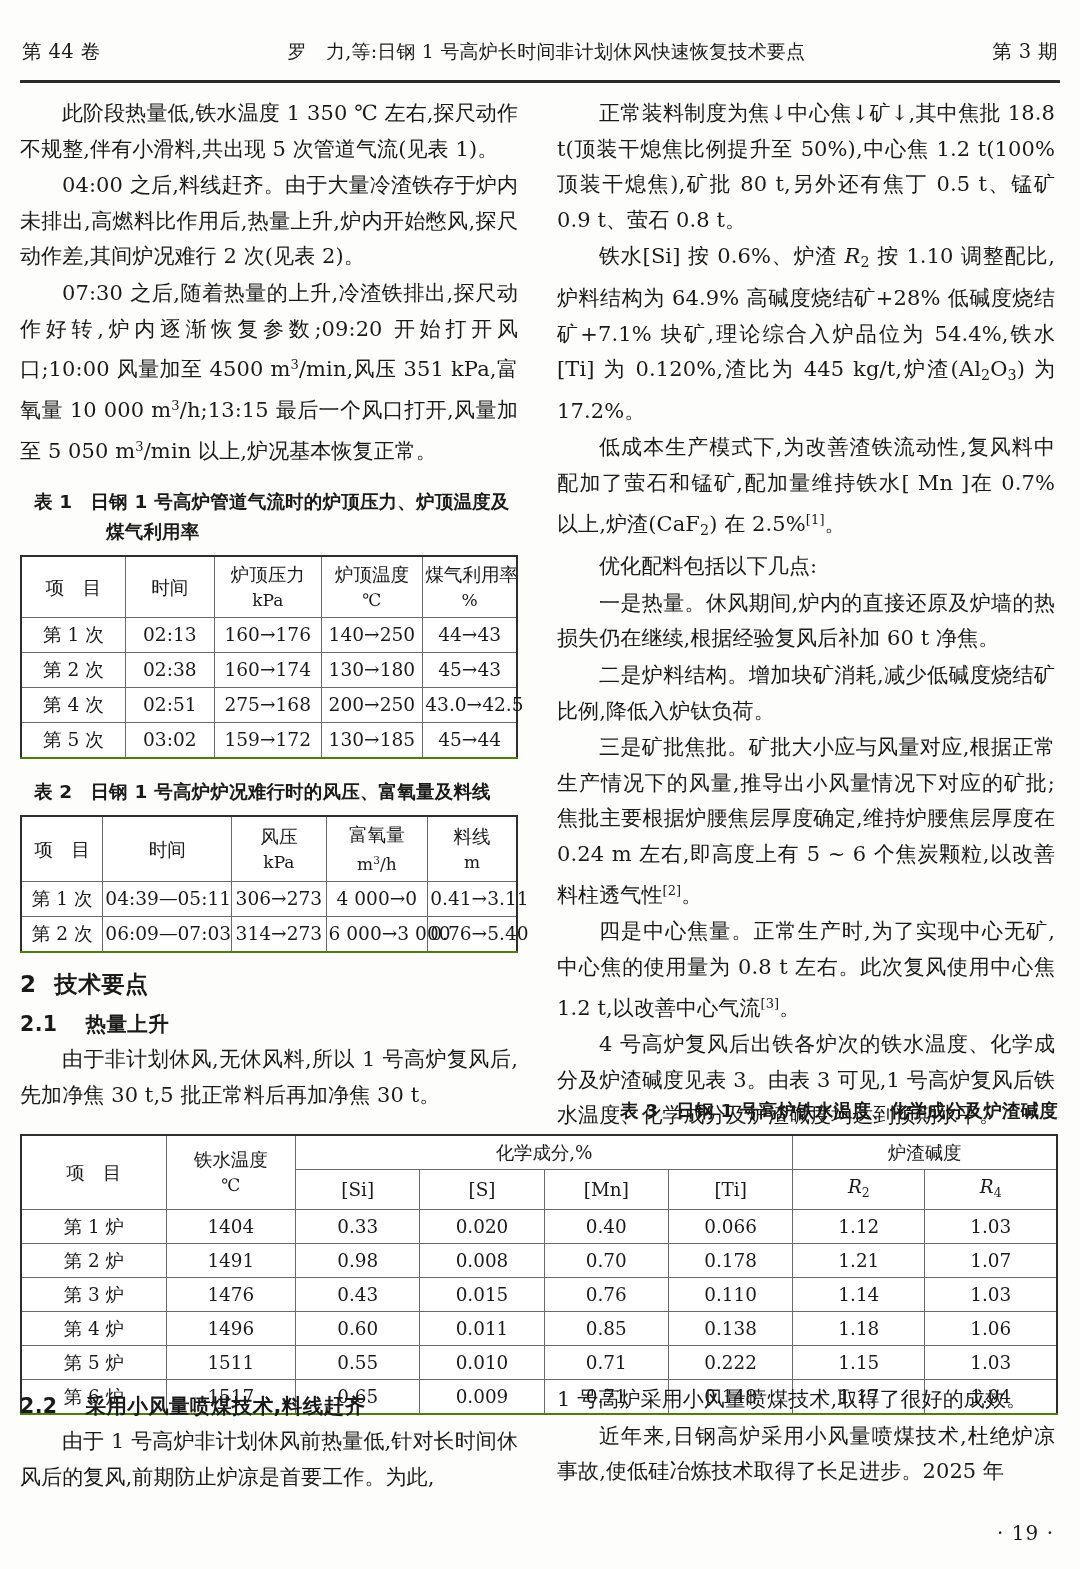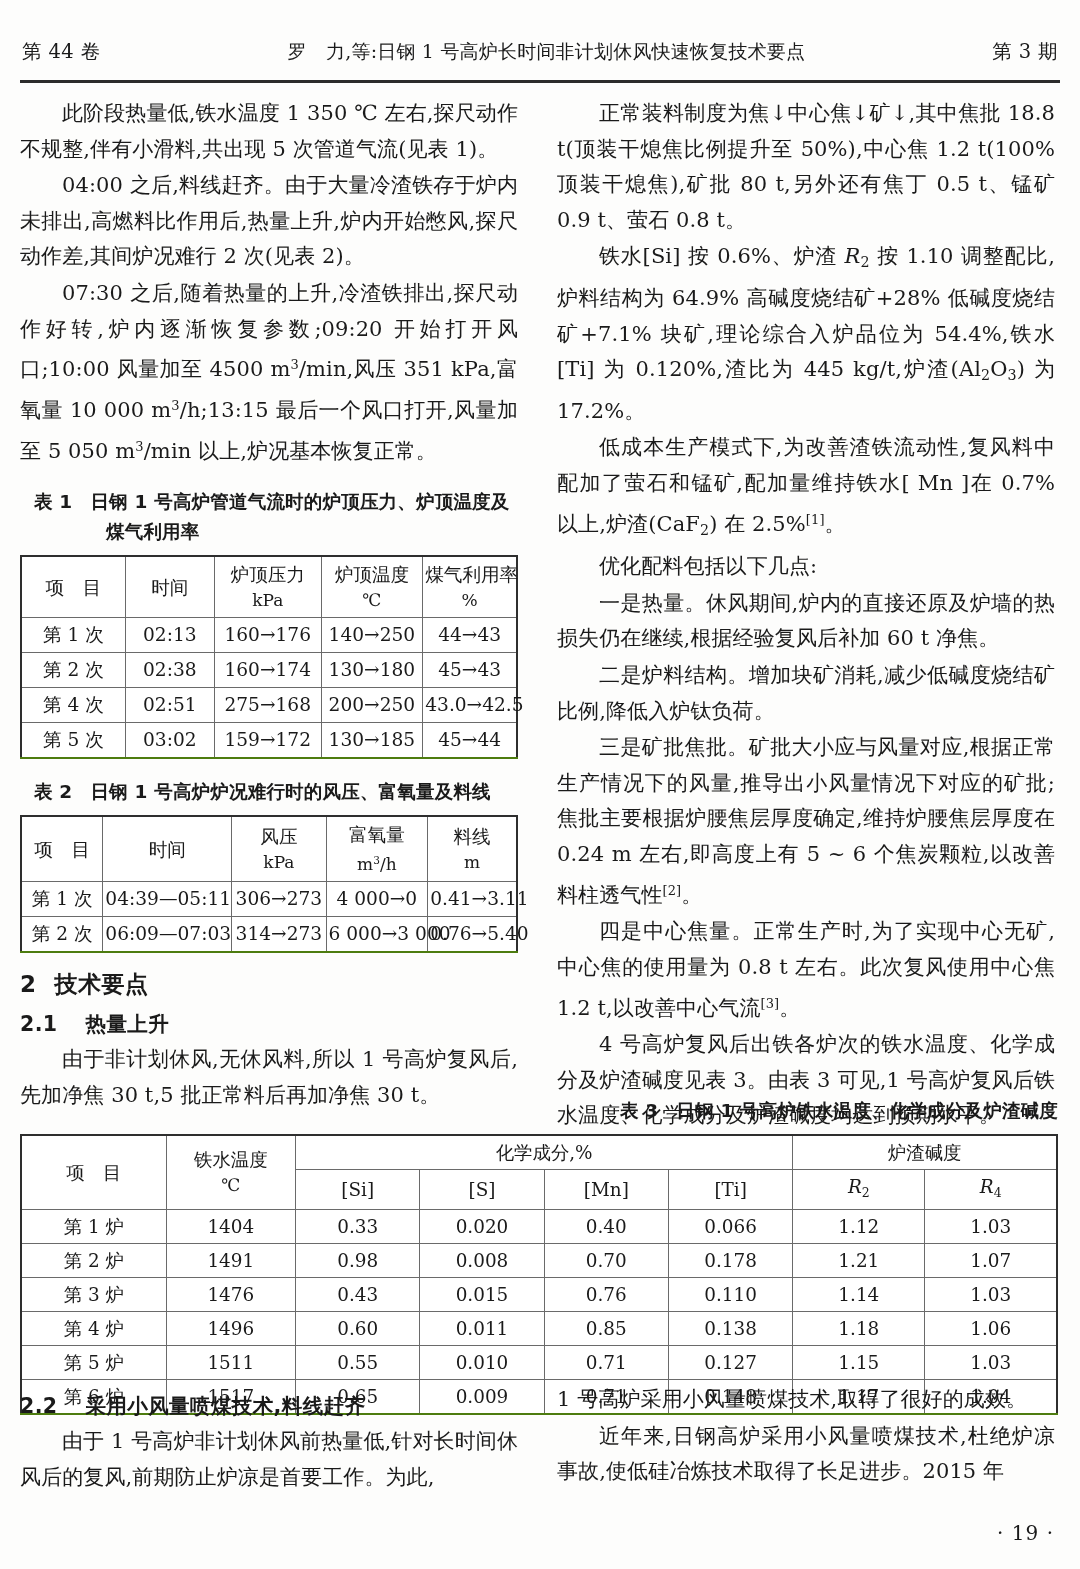--- a/index.html
+++ b/index.html
@@ -358,21 +358,21 @@
           <td>0.138</td>
           <td>1.18</td>
           <td>1.06</td>
         </tr>
         <tr>
           <td>第 5 炉</td>
           <td>1511</td>
           <td>0.55</td>
           <td>0.010</td>
           <td>0.71</td>
-          <td>0.127</td>
+          <td>0.222</td>
           <td>1.15</td>
           <td>1.03</td>
         </tr>
         <tr class="lastrow">
           <td>第 6 炉</td>
           <td>1517</td>
           <td>0.65</td>
           <td>0.009</td>
           <td>0.71</td>
           <td>0.148</td>
@@ -385,18 +385,18 @@
 
   <div class="botcol left">
     <div class="h2">
       <span class="num">2.2</span><span>采用小风量喷煤技术,料线赶齐</span>
     </div>
     <p class="para">由于 1 号高炉非计划休风前热量低,针对长时间休风后的复风,前期防止炉凉是首要工作。为此,</p>
   </div>
 
   <div class="botcol right">
     <p class="para noindent">1 号高炉采用小风量喷煤技术,取得了很好的成效。</p>
-    <p class="para">近年来,日钢高炉采用小风量喷煤技术,杜绝炉凉事故,使低硅冶炼技术取得了长足进步。2015 年</p>
+    <p class="para">近年来,日钢高炉采用小风量喷煤技术,杜绝炉凉事故,使低硅冶炼技术取得了长足进步。2025 年</p>
   </div>
 
   <div class="folio">· 19 ·</div>
 
 </div>
 
 </body></html>

